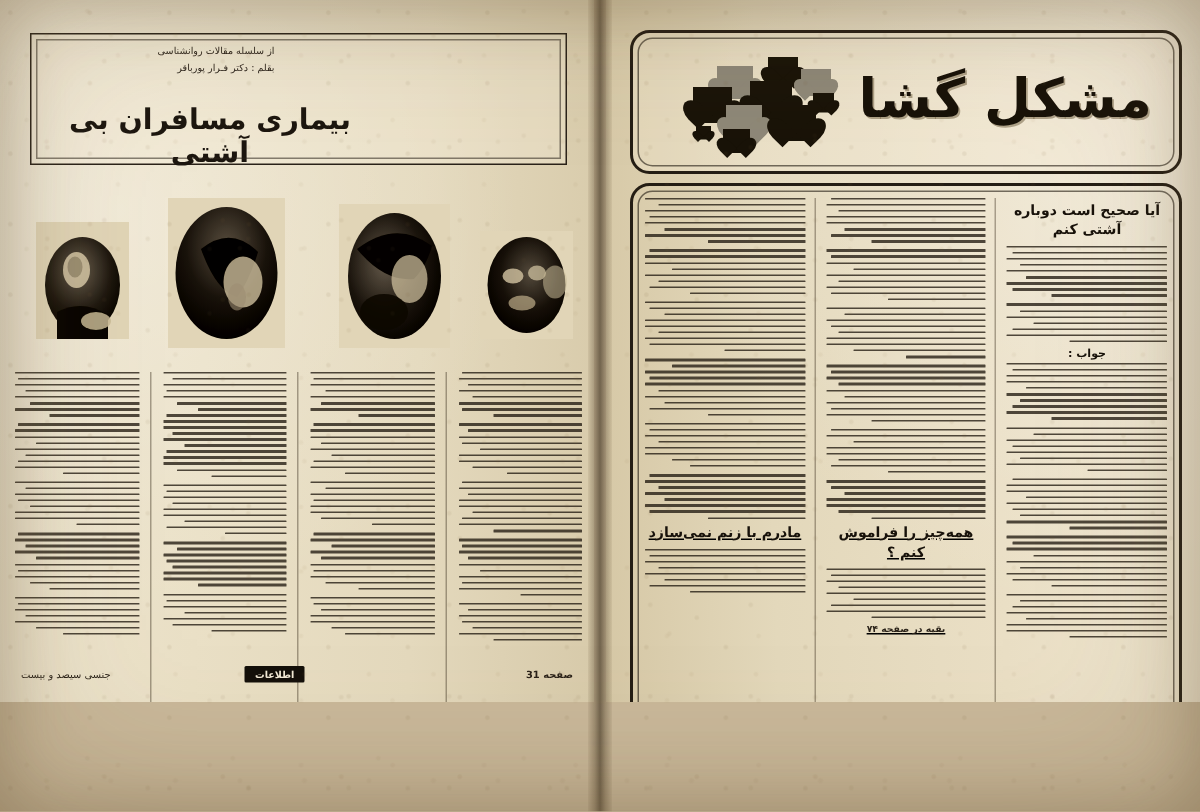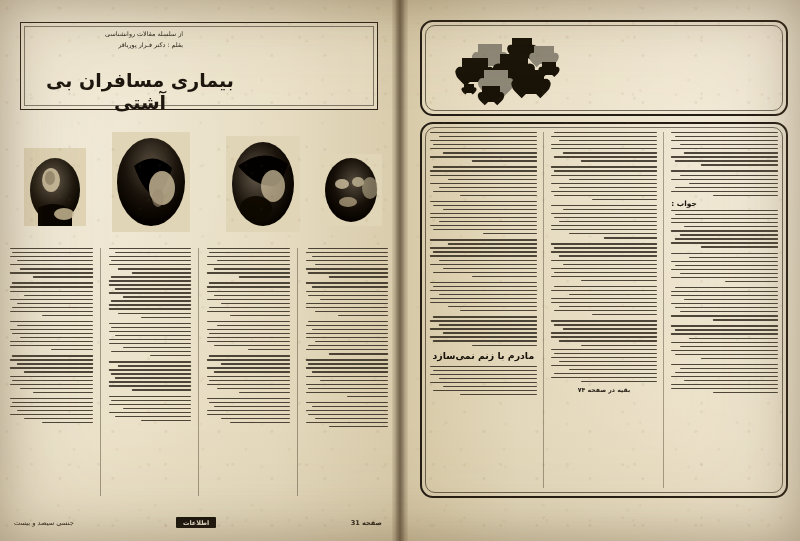--- a/index.html
+++ b/index.html
@@ -4,21 +4,21 @@
 <style>
   html,body{margin:0;padding:0;}
   body{
     width:800px;height:541px;overflow:hidden;
     font-family:"DejaVu Sans","Liberation Sans",sans-serif;
     background:#c9b89a;
   }
   .spread{position:relative;width:800px;height:541px;overflow:hidden;}
 
   
-  .page{position:absolute;top:0;height:541px;overflow:hidden;}
+  .page{position:absolute;top:0;height:468px;overflow:hidden;}
   .page-left{left:0;width:396px;
     background:
       radial-gradient(ellipse at 20% 30%, rgba(255,255,255,.28), rgba(255,255,255,0) 60%),
       linear-gradient(92deg,#efe6cf 0%,#eae0c6 35%,#e4d9bd 70%,#d8cbab 100%);
   }
   .page-right{left:404px;width:396px;
     background:
       radial-gradient(ellipse at 80% 25%, rgba(255,255,255,.26), rgba(255,255,255,0) 60%),
       linear-gradient(268deg,#f0e7d1 0%,#eadfc5 35%,#e3d8bb 72%,#d6c8a6 100%);
   }
@@ -94,24 +94,24 @@
   .heart:before{left:0;transform:rotate(-45deg);transform-origin:100% 100%;}
   .heart:after{right:0;transform:rotate(45deg);transform-origin:0 100%;}
 
   .r-frame{position:absolute;left:16px;top:122px;width:364px;height:372px;
     border:2.2px solid #241d14;border-radius:13px;}
   .r-frame:after{content:"";position:absolute;inset:3.4px;border:.8px solid rgba(36,29,20,.62);
     border-radius:10px;}
   .r-colwrap{position:absolute;left:8px;top:8px;right:8px;bottom:8px;
     display:flex;gap:7px;direction:rtl;}
   .r-col{flex:1;position:relative;}
-  .r-col + .r-col{border-right:.6px solid rgba(60,48,30,.40);padding-right:6px;}
+  .r-col + .r-col{border-right:.6px solid rgba(60,48,30,.40);padding-right:6px;text-decoration:underline;}
   .q-head{font-size:9.4px;font-weight:700;line-height:13px;color:#17110a;
     text-align:center;margin:2px 0 4px;}
-  .a-label{font-size:7.4px;font-weight:700;color:#17110a;margin:3px 0 2px;text-align:left;}
+  .a-label{font-size:7.4px;font-weight:700;color:#17110a;margin:3px 0 2px;text-align:center;}
   .cont-note{font-size:6.2px;font-weight:700;color:#2a2219;text-align:center;margin-top:4px;}
 
   
   .footer{position:absolute;bottom:8px;height:16px;font-size:6.6px;color:#2a2219;}
   .f-left{left:0;width:396px;}
   .f-page{position:absolute;font-weight:700;}
   .f-issue{position:absolute;}
   .f-logo{position:absolute;background:#14100a;color:#f2ead6;font-size:6.4px;
     font-weight:700;padding:1.6px 7px;letter-spacing:1.6px;border-radius:1px;}
 </style>
@@ -391,45 +391,47 @@
           <div class="ln s1"></div>
             <div class="ln s5"></div>
             <div class="ln s7"></div>
         </div>
       </div>
     </div>
 
     <div class="footer f-left">
       <span class="f-page" style="right:14px;top:2px;">صفحه 31</span>
       <span class="f-issue" style="left:14px;top:2px;">جنسی سیصد و بیست</span>
-      <span class="f-logo" style="left:176px;top:0;">اطلاعات</span>
+      <span class="f-logo" style="left:163px;top:0;">اطلاعات</span>
     </div>
   </div>
 
   <div class="page page-right">
 
     <div class="r-masthead">
+      <div class="logo-title">مشکل گشا</div>
       <div class="hearts">
         <div class="heart" style="left:56px;top:2px;width:20px;height:18px;background:#191308;"></div>
         <div class="heart" style="left:22px;top:8px;width:24px;height:22px;background:#8e8878;"></div>
         <div class="heart" style="left:78px;top:10px;width:20px;height:18px;background:#8e8878;"></div>
         <div class="heart" style="left:6px;top:22px;width:26px;height:24px;background:#191308;"></div>
         <div class="heart" style="left:44px;top:18px;width:28px;height:26px;background:#191308;"></div>
         <div class="heart" style="left:86px;top:26px;width:14px;height:13px;background:#191308;"></div>
         <div class="heart" style="left:28px;top:34px;width:24px;height:22px;background:#8e8878;"></div>
         <div class="heart" style="left:62px;top:34px;width:26px;height:24px;background:#191308;"></div>
         <div class="heart" style="left:8px;top:48px;width:10px;height:9px;background:#191308;"></div>
         <div class="heart" style="left:26px;top:50px;width:18px;height:16px;background:#191308;"></div>
       </div>
     </div>
 
     <div class="r-frame">
       <div class="r-colwrap">
 
         <div class="r-col">
+          <div class="q-head">آیا صحیح است دوباره آشتی کنم</div>
           <div class="lines">
             <div class="ln s1"></div>
               <div class="ln s2"></div>
               <div class="ln s1"></div>
               <div class="ln s3"></div>
             <div class="ln s1"></div>
               <div class="ln s4"></div>
               <div class="ln s1"></div>
               <div class="ln s2"></div>
             <div class="ln s6"></div>
@@ -547,20 +549,21 @@
               <div class="ln s7"></div>
             <div class="ln gap"></div>
             <div class="ln s1"></div>
               <div class="ln s2"></div>
               <div class="ln s4"></div>
               <div class="ln s1"></div>
             <div class="ln s1"></div>
               <div class="ln s3"></div>
               <div class="ln s6"></div>
           </div>
+          <div class="q-head">همه‌چیز را فراموش کنم ؟</div>
           <div class="lines">
             <div class="ln s1"></div>
               <div class="ln s2"></div>
               <div class="ln s1"></div>
               <div class="ln s3"></div>
             <div class="ln s1"></div>
               <div class="ln s5"></div>
               <div class="ln s2"></div>
               <div class="ln s1"></div>
             <div class="ln s6"></div>

